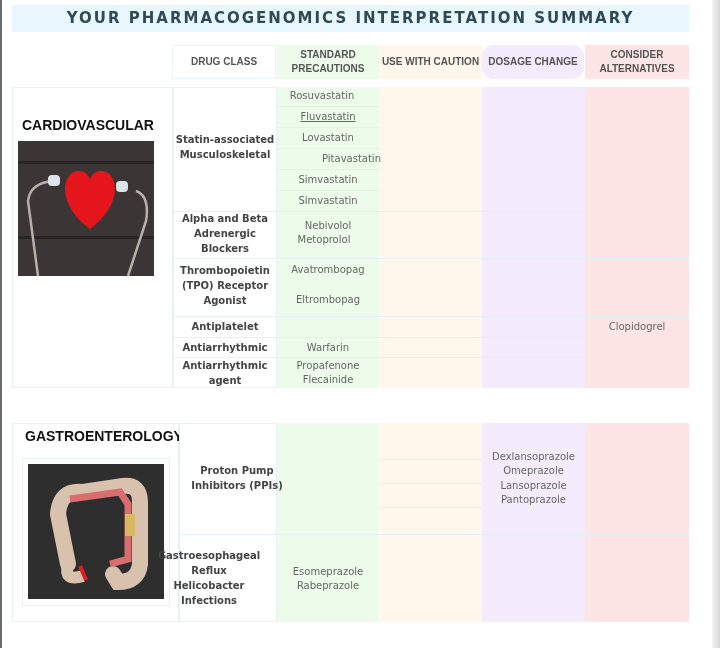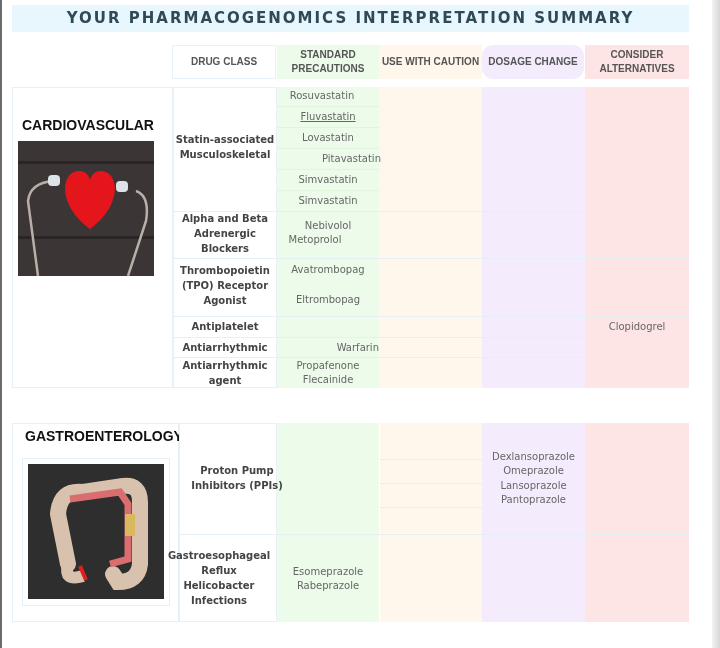--- a/index.html
+++ b/index.html
@@ -90,33 +90,33 @@
 <div class="drug" style="left:277px; top:110px; width:102px;text-decoration:underline;">Fluvastatin</div>
 <div class="drug" style="left:277px; top:131px; width:102px;">Lovastatin</div>
 <div class="drug" style="left:277px; top:152px; width:102px;padding-left:45px;">Pitavastatin</div>
 <div class="drug" style="left:277px; top:173px; width:102px;">Simvastatin</div>
 <div class="drug" style="left:277px; top:194px; width:102px;">Simvastatin</div>
 
 <div class="cls" style="left:173px; top:211px; width:104px;">
   <div><span>Alpha and Beta</span><br><span>Adrenergic</span><br><span>Blockers</span></div>
 </div>
 <div class="drug" style="left:277px; top:219px; width:102px;">Nebivolol</div>
-<div class="drug" style="left:275px; top:233px; width:80px;">Metoprolol</div>
+<div class="drug" style="left:284px; top:233px; width:80px;">Metoprolol</div>
 
 <div class="cls" style="left:173px; top:263px; width:104px;">
   <div><span>Thrombopoietin</span><br><span>(TPO) Receptor</span><br><span>Agonist</span></div>
 </div>
 <div class="drug" style="left:277px; top:263px; width:102px;">Avatrombopag</div>
 <div class="drug" style="left:277px; top:293px; width:102px;">Eltrombopag</div>
 
 <div class="cls" style="left:173px; top:319px; width:104px;">Antiplatelet</div>
 <div class="drug" style="left:585px; top:320px; width:104px;">Clopidogrel</div>
 
 <div class="cls" style="left:173px; top:340px; width:104px;">Antiarrhythmic</div>
-<div class="drug" style="left:277px; top:341px; width:102px;text-align:right;">Warfarin</div>
+<div class="drug" style="left:277px; top:341px; width:102px;">Warfarin</div>
 
 <div class="cls" style="left:173px; top:358px; width:104px;">
   <div><span>Antiarrhythmic</span><br><span>agent</span></div>
 </div>
 <div class="drug" style="left:277px; top:359px; width:102px;">Propafenone</div>
 <div class="drug" style="left:277px; top:373px; width:102px;">Flecainide</div>
 
 <div class="panel" style="left:12px; top:423px; width:167px; height:199px;"></div>
 <div class="section-label" style="left:25px; top:428px;">GASTROENTEROLOGY</div>
 <div class="abs" style="left:22px; top:458px; width:148px; height:148px; border:1px solid #e4f1f8; background:#fff;"></div>
@@ -143,17 +143,17 @@
 <div class="hline" style="left:380px; top:507px; width:102px; background:#f3ebe0;"></div>
 
 <div class="cls" style="left:179px; top:463px; width:116px;">
   <div><span>Proton Pump</span><br><span>Inhibitors (PPIs)</span></div>
 </div>
 <div class="drug" style="left:482px; top:450px; width:103px;">Dexlansoprazole</div>
 <div class="drug" style="left:482px; top:464px; width:103px;">Omeprazole</div>
 <div class="drug" style="left:482px; top:479px; width:103px;">Lansoprazole</div>
 <div class="drug" style="left:482px; top:493px; width:103px;">Pantoprazole</div>
 
-<div class="cls" style="left:179px; top:548px; width:80px;">
+<div class="cls" style="left:169px; top:548px; width:80px;">
   <div><span>Gastroesophageal</span><br><span>Reflux</span><br><span>Helicobacter</span><br><span>Infections</span></div>
 </div>
 <div class="drug" style="left:277px; top:565px; width:102px;">Esomeprazole</div>
 <div class="drug" style="left:277px; top:579px; width:102px;">Rabeprazole</div>
 
 </body></html>

